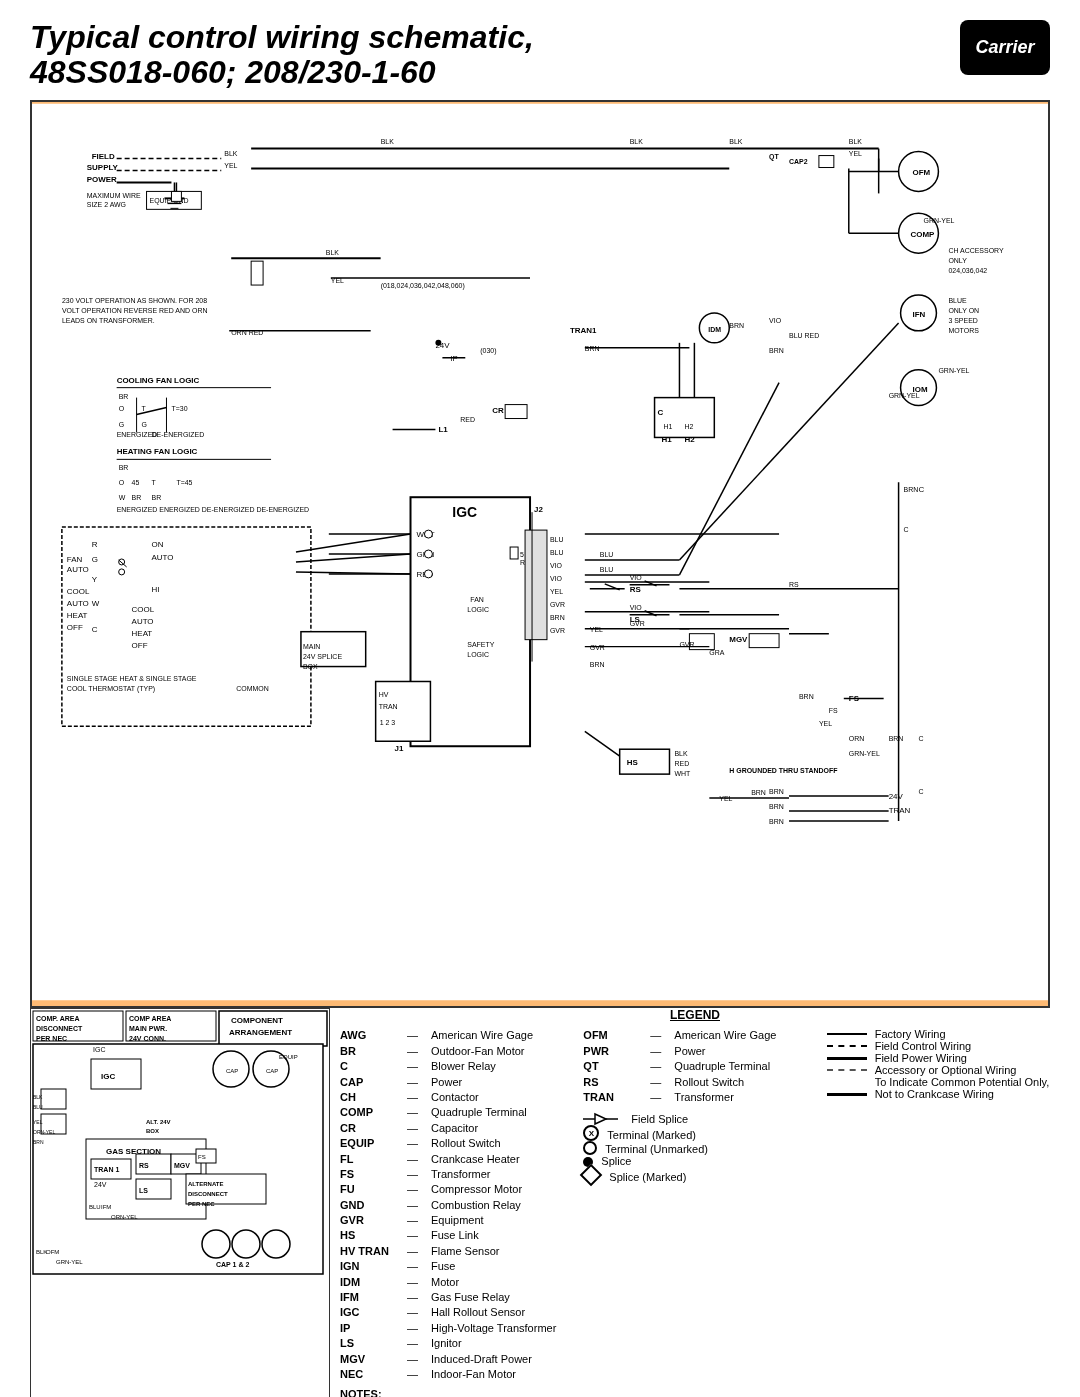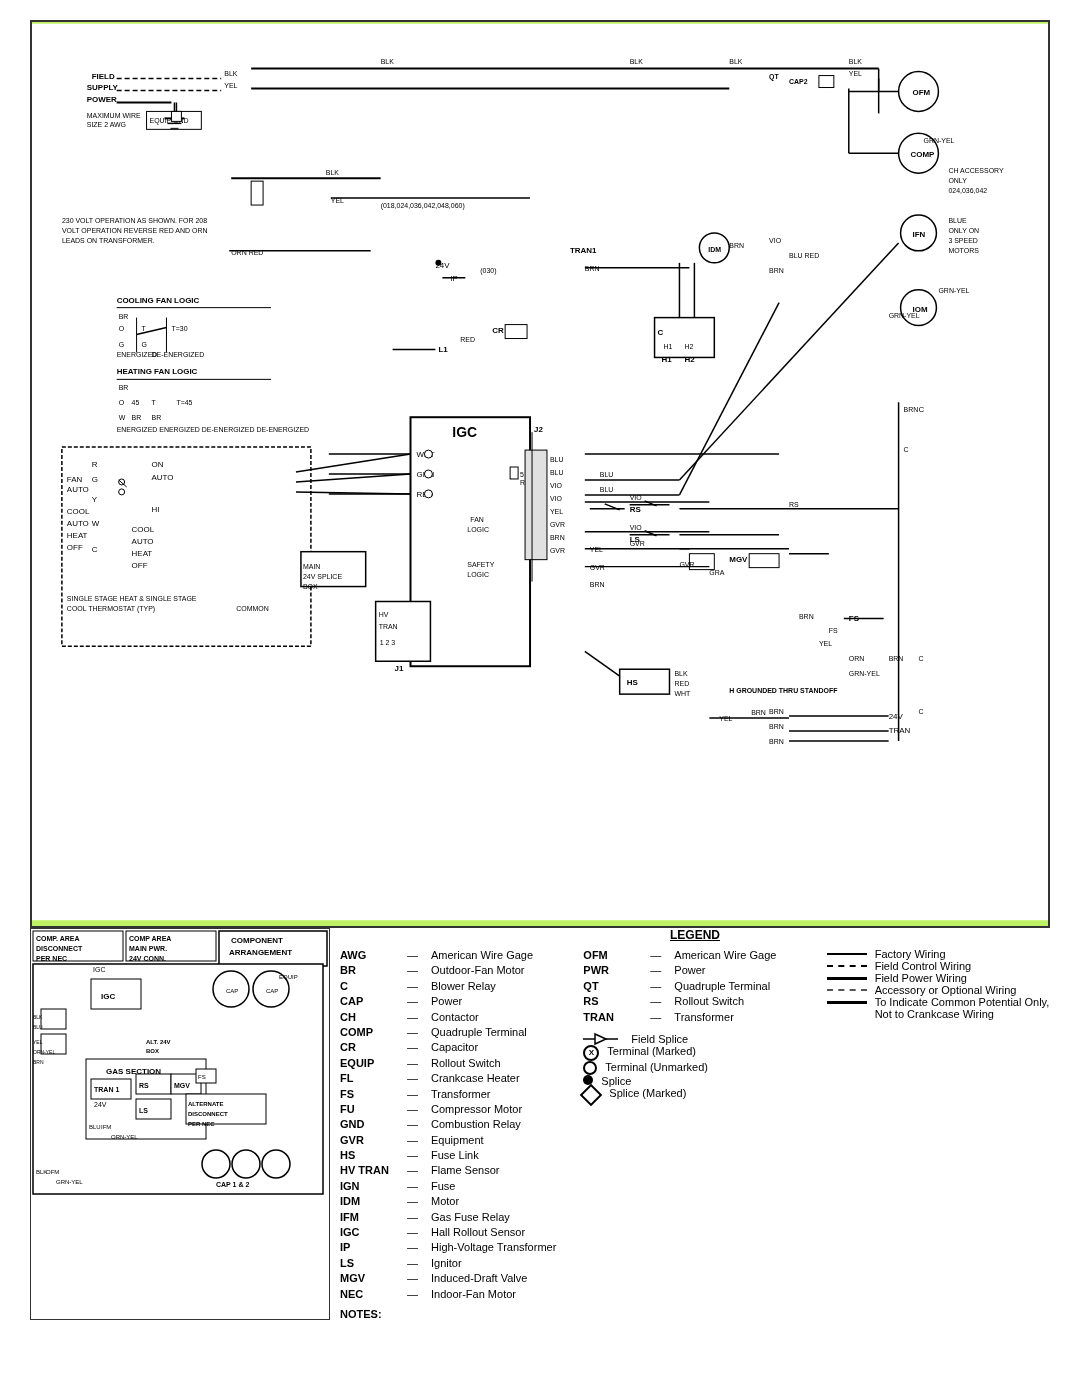--- a/index.html
+++ b/index.html
@@ -41,21 +41,21 @@
       color: white;
       font-size: 18px;
       font-weight: bold;
       font-style: italic;
     }
     .main-diagram-area {
       border: 2px solid #333;
       width: 100%;
       min-height: 900px;
       position: relative;
-      background: #bef264;
+      background: #fdba74;
       overflow: hidden;
     }
     .diagram-svg {
       width: 100%;
       height: 900px;
     }
     .legend-title {
       text-align: center;
       font-weight: bold;
       font-size: 12px;
@@ -79,21 +79,21 @@
       min-width: 55px;
     }
     .legend-dash {
       min-width: 12px;
     }
     .legend-desc {
       flex: 1;
     }
     .symbol-item {
       display: flex;
-      align-items: flex-start;
+      align-items: flex-end;
       gap: 8px;
     }
     .symbol-line {
       width: 40px;
       height: 12px;
       display: flex;
       align-items: center;
     }
     .solid-line {
       width: 40px;
@@ -160,20 +160,29 @@
     .legend-right {
       flex: 1;
       padding-left: 10px;
     }
   </style>
 </head>
 <body>
 
 <div class="page">
 
+  <div class="header">
+    <div class="title-block">
+      <h1>Typical control wiring schematic,</h1>
+      <h1>48SS018-060; 208/230-1-60</h1>
+    </div>
+    <div class="carrier-logo">
+      <span>Carrier</span>
+    </div>
+  </div>
 
   <div class="main-diagram-area">
     <svg class="diagram-svg" viewBox="0 0 1020 900" xmlns="http://www.w3.org/2000/svg">
 
       <rect x="0" y="0" width="1020" height="900" fill="white"></rect>
 
       <text x="60" y="55" font-size="8" font-weight="bold" font-family="Arial">FIELD</text>
       <text x="55" y="67" font-size="8" font-weight="bold" font-family="Arial">SUPPLY</text>
       <text x="55" y="79" font-size="8" font-weight="bold" font-family="Arial">POWER</text>
       <text x="55" y="95" font-size="7" font-family="Arial">MAXIMUM WIRE</text>
@@ -705,21 +714,21 @@
             <span class="legend-desc">High-Voltage Transformer</span>
           </div>
           <div class="legend-item">
             <span class="legend-abbr">LS</span>
             <span class="legend-dash">—</span>
             <span class="legend-desc">Ignitor</span>
           </div>
           <div class="legend-item">
             <span class="legend-abbr">MGV</span>
             <span class="legend-dash">—</span>
-            <span class="legend-desc">Induced-Draft Valve</span>
+            <span class="legend-desc">Induced-Draft Power</span>
           </div>
           <div class="legend-item">
             <span class="legend-abbr">NEC</span>
             <span class="legend-dash">—</span>
             <span class="legend-desc">Indoor-Fan Motor</span>
           </div>
         </div>
 
         <div>
           <div class="legend-item">

